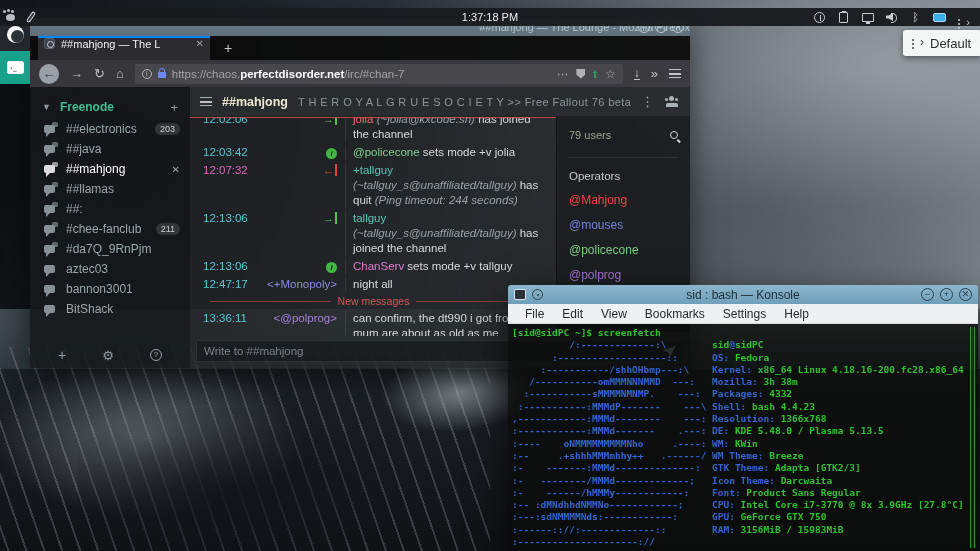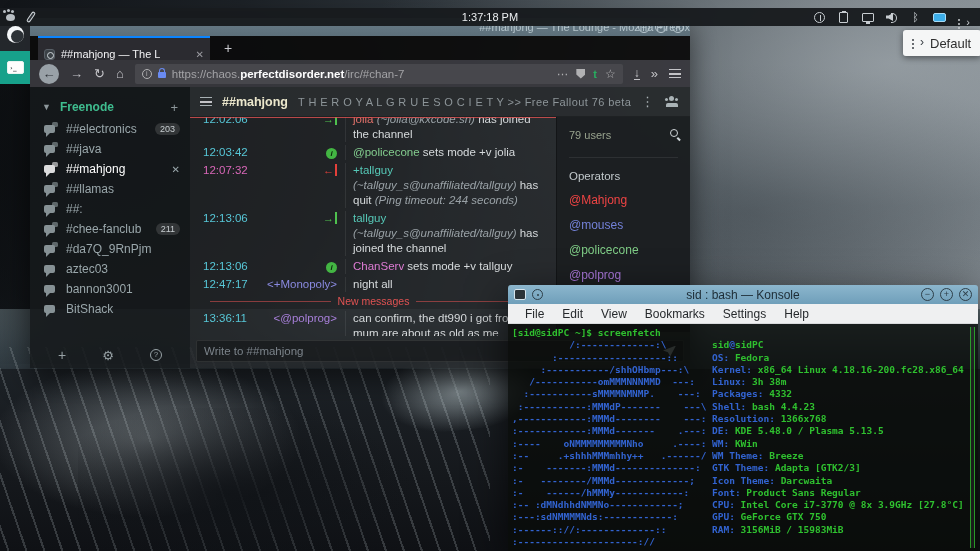--- a/index.html
+++ b/index.html
@@ -78,21 +78,21 @@
   
   #firefox { position:absolute; left:30px; top:18px; width:660px; height:350px; z-index:10;
     box-shadow:0 10px 28px rgba(0,0,0,.55); font-size:12px; }
   .ff-titlebar { height:18px; background:linear-gradient(180deg,#6b7e89,#5c6f7a); display:flex; align-items:center;
     padding:0 6px; position:relative; }
   .ff-title { position:absolute; left:0; right:0; text-align:right; font-size:11px; color:#b4c4cb; }
   .win-ctls { margin-left:auto; display:flex; gap:5px; z-index:1; }
   .ctl { width:12px; height:12px; border-radius:50%; border:1px solid #b9c8cf; color:#b9c8cf; font-size:9px; line-height:10px;
     text-align:center; }
   .ff-tabbar { height:24px; background:rgba(12,12,13,.96); display:flex; align-items:stretch; }
-  .ff-tab { margin-left:8px; width:172px; background:#2b2b30; border-top:2px solid #0a84ff; display:flex; align-items:flex-end;
+  .ff-tab { margin-left:8px; width:172px; background:#2b2b30; border-top:2px solid #0a84ff; display:flex; align-items:flex-start;
     gap:6px; padding:0 6px; }
   .lounge-favicon { width:11px; height:11px; border-radius:3px; background:#3b4146; border:1px solid #596067; position:relative; flex:none; }
   .lounge-favicon::after { content:""; position:absolute; left:2px; top:2px; width:5px; height:5px; border-radius:50%; border:1.5px solid #cfd6da; }
   .ff-tab .t-title { font-size:11px; color:#f2f2f4; white-space:nowrap; overflow:hidden; flex:1;
     -webkit-mask-image:linear-gradient(90deg,#000 75%,transparent); mask-image:linear-gradient(90deg,#000 75%,transparent); }
   .tab-close { color:#9a9aa0; font-size:10px; }
   .new-tab { color:#c9c9ce; font-size:14px; align-self:center; margin-left:14px; }
   .ff-navbar { height:27px; background:rgba(56,56,61,.96); display:flex; align-items:center; padding:0 9px; gap:11px; color:#c3c3c7; }
   .nav-ic { font-size:13px; line-height:13px; }
   .back-circle { width:20px; height:20px; border-radius:50%; background:#99a1a7; color:#2c3136; display:flex; align-items:center;
@@ -168,21 +168,21 @@
   .chat-input { height:22px; margin:4px 6px 6px; border:1px solid rgba(255,255,255,.09); background:rgba(18,20,22,.55);
     border-radius:2px; display:flex; align-items:center; padding:0 7px; flex:none; }
   .chat-input input { flex:1; background:transparent; border:none; outline:none; color:#d6dadc; font-size:11.5px;
     font-family:"Liberation Sans",sans-serif; }
   .chat-input input::placeholder { color:#7b838a; }
   .send-icon { width:13px; height:11px; background:#9aa2a6; clip-path:polygon(0 45%,100% 0,55% 100%,38% 62%); }
 
   
   .users-panel { position:absolute; right:0; top:30px; bottom:36px; width:134px; background:rgba(28,31,33,.94);
     border-left:1px solid rgba(0,0,0,.3); padding:12px 12px 0; }
-  .users-count-row { display:flex; }
+  .users-count-row { display:flex; align-items:center; }
   .users-count { color:#98a38e; font-size:11px; flex:1; }
   .search-icon { width:8px; height:8px; border:1.5px solid #cfd5d8; border-radius:50%; position:relative; }
   .search-icon::after { content:""; position:absolute; left:7px; top:7px; width:4px; height:1.5px; background:#cfd5d8;
     transform:rotate(45deg); transform-origin:0 0; }
   .user-group-title { margin-top:16px; padding-top:12px; border-top:1px solid rgba(255,255,255,.08); color:#c2c9cc; font-size:11.5px; }
   .user-row { margin-top:11px; font-size:12px; }
 
   
   #konsole { position:absolute; left:508px; top:285px; width:470px; height:266px; z-index:20;
     box-shadow:0 12px 40px rgba(0,0,0,.65); border-radius:3px 3px 0 0; overflow:hidden; }
@@ -426,21 +426,21 @@
 :-    -------:MMMd--------------:
 :-   --------/MMMd-------------;
 :-    ------/hMMMy------------:
 :-- :dMNdhhdNMMNo------------;
 :---:sdNMMMMNds:------------:
 :------:://:-------------::
 :---------------------://</pre>
       <pre class="k-info"><span class="g">sid</span><span class="b">@</span><span class="g">sidPC</span>
 <span class="b">OS:</span><span class="g"> Fedora</span>
 <span class="b">Kernel:</span><span class="g"> x86_64 Linux 4.18.16-200.fc28.x86_64</span>
-<span class="b">Linux:</span><span class="g"> 3h 38m</span>
+<span class="b">Mozilla:</span><span class="g"> 3h 38m</span>
 <span class="b">Packages:</span><span class="g"> 4332</span>
 <span class="b">Shell:</span><span class="g"> bash 4.4.23</span>
 <span class="b">Resolution:</span><span class="g"> 1366x768</span>
 <span class="b">DE:</span><span class="g"> KDE 5.48.0 / Plasma 5.13.5</span>
 <span class="b">WM:</span><span class="g"> KWin</span>
 <span class="b">WM Theme:</span><span class="g"> Breeze</span>
 <span class="b">GTK Theme:</span><span class="g"> Adapta [GTK2/3]</span>
 <span class="b">Icon Theme:</span><span class="g"> Darcwaita</span>
 <span class="b">Font:</span><span class="g"> Product Sans Regular</span>
 <span class="b">CPU:</span><span class="g"> Intel Core i7-3770 @ 8x 3.9GHz [27.8°C]</span>

